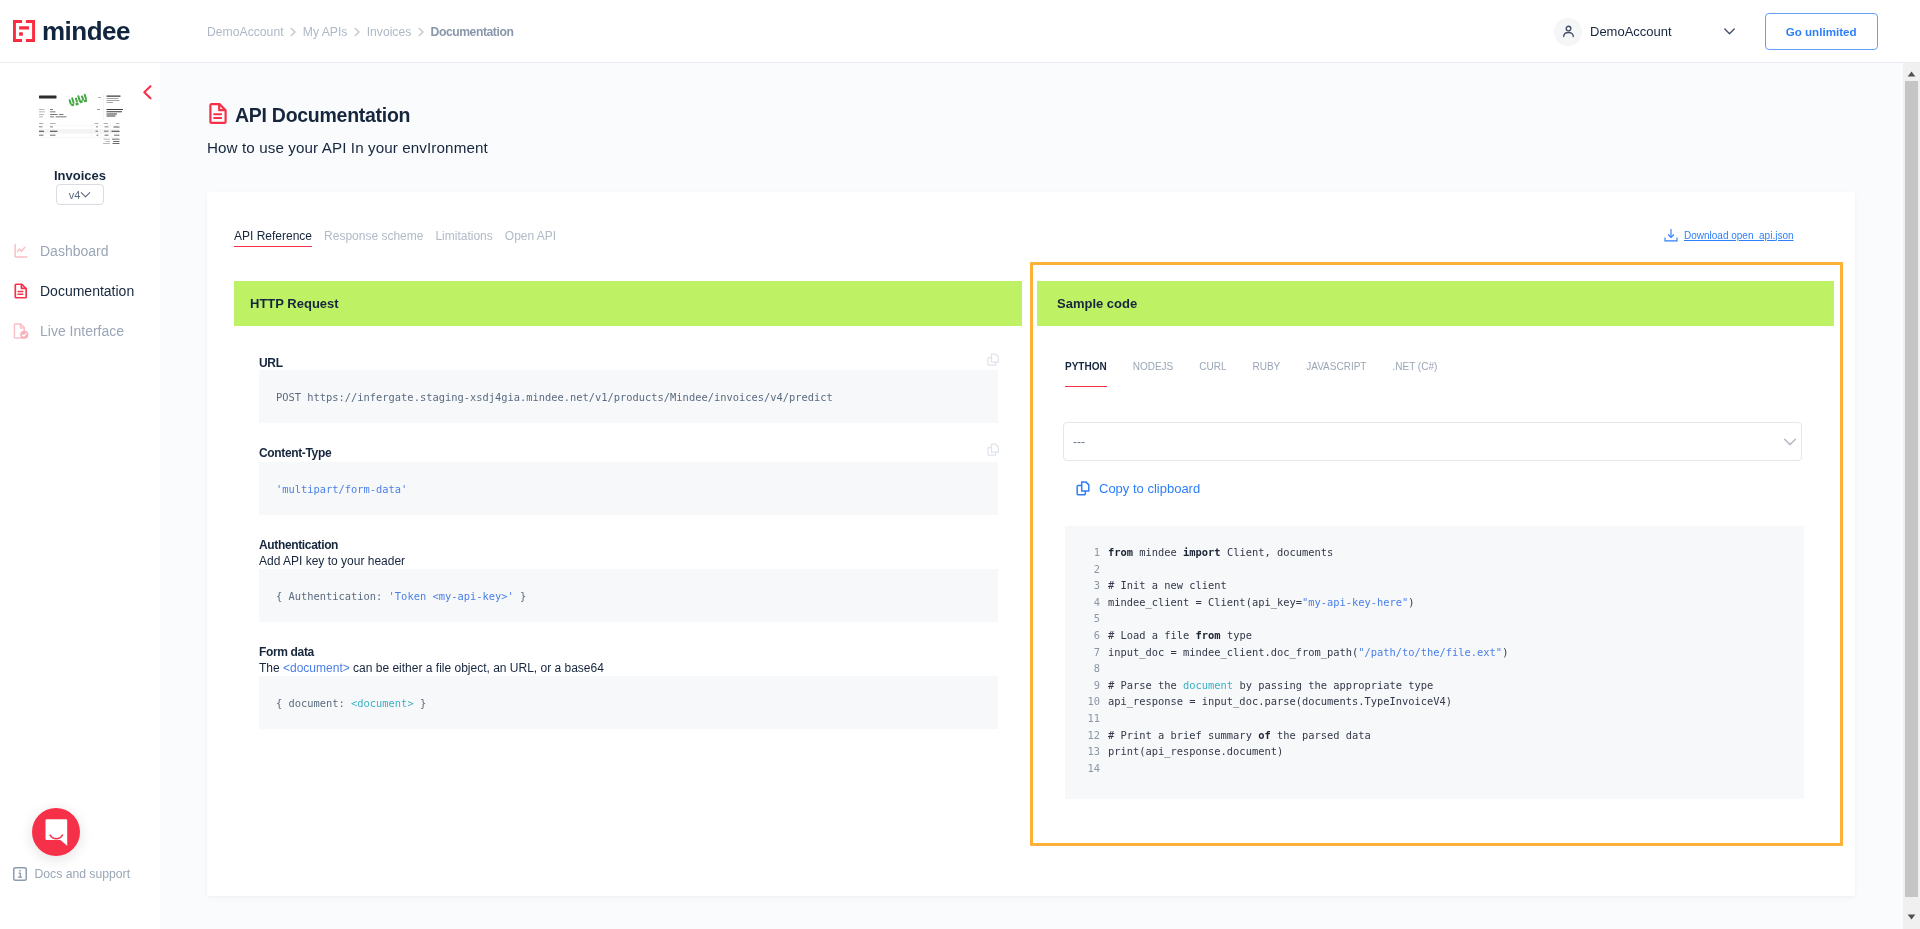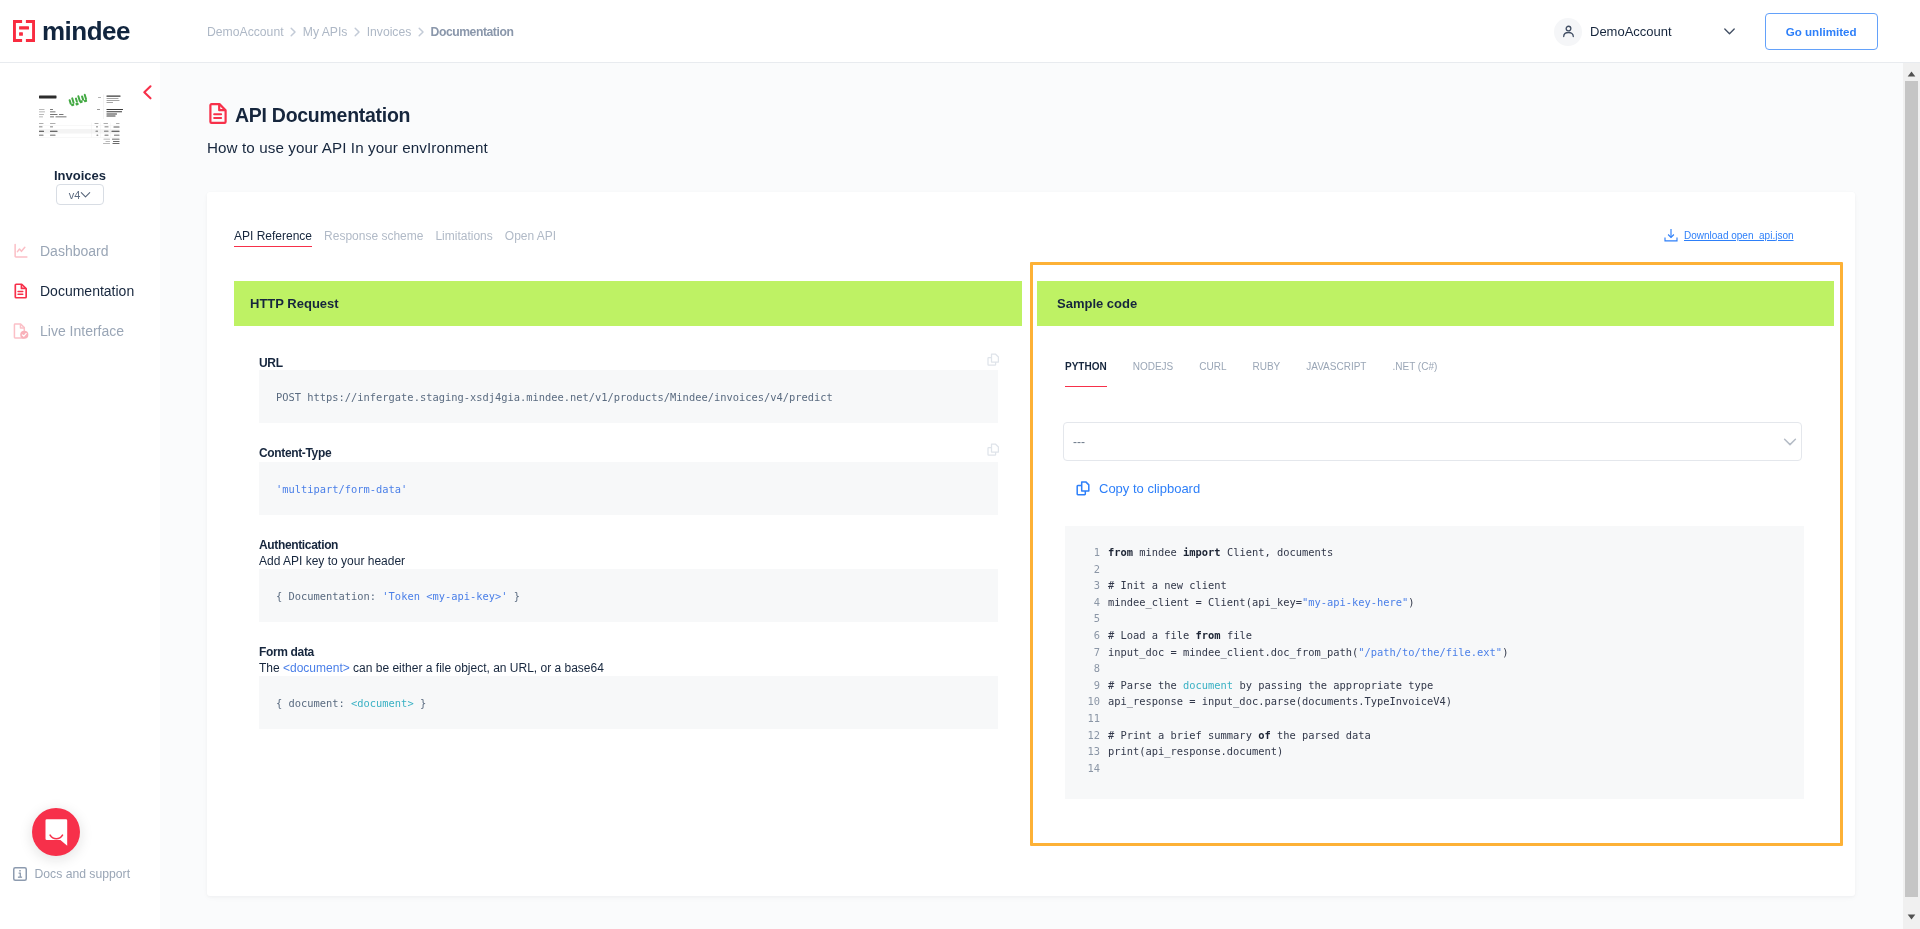--- a/index.html
+++ b/index.html
@@ -452,21 +452,21 @@
                   <path d="M7.5 3.2h4.1l2.8 2.8v5.1H7.5z" stroke="#dfe4ea" stroke-width="1.25" stroke-linejoin="round"></path>
                   <path d="M11.6 11.1v2.4a.6.6 0 01-.6.6H4.6a.6.6 0 01-.6-.6V7.2a.6.6 0 01.6-.6h2.9" stroke="#dfe4ea" stroke-width="1.25" stroke-linejoin="round"></path>
                 </svg>
               </span>
             <div class="field-code"><span class="s-str">'multipart/form-data'</span></div>
           </div>
 
           <div class="field" id="f3">
             <div class="field-label">Authentication</div>
             <div class="field-sub">Add API key to your header</div>
-            <div class="field-code"><span>{ Documentation: </span><span class="s-str">'Token &lt;my-api-key&gt;'</span><span> }</span></div>
+            <div class="field-code"><span>{ Authentication: </span><span class="s-str">'Token &lt;my-api-key&gt;'</span><span> }</span></div>
           </div>
 
           <div class="field" id="f4">
             <div class="field-label">Form data</div>
             <div class="field-sub"><span>The </span><span class="s-str">&lt;document&gt;</span><span> can be either a file object, an URL, or a base64</span></div>
             <div class="field-code"><span>{ document: </span><span class="s-cy">&lt;document&gt;</span><span> }</span></div>
           </div>
 
         </div>
       </div>
@@ -515,21 +515,21 @@
             <div class="cl">
               <span class="cl-n">4</span>
               <span class="cl-t"><span>mindee_client = Client(api_key=</span><span class="s-str">"my-api-key-here"</span><span>)</span></span>
             </div>
             <div class="cl">
               <span class="cl-n">5</span>
               <span class="cl-t">&nbsp;</span>
             </div>
             <div class="cl">
               <span class="cl-n">6</span>
-              <span class="cl-t"><span># Load a file </span><span class="s-kw">from </span><span>file</span></span>
+              <span class="cl-t"><span># Load a file </span><span class="s-kw">from </span><span>type</span></span>
             </div>
             <div class="cl">
               <span class="cl-n">7</span>
               <span class="cl-t"><span>input_doc = mindee_client.doc_from_path(</span><span class="s-str">"/path/to/the/file.ext"</span><span>)</span></span>
             </div>
             <div class="cl">
               <span class="cl-n">8</span>
               <span class="cl-t">&nbsp;</span>
             </div>
             <div class="cl">

